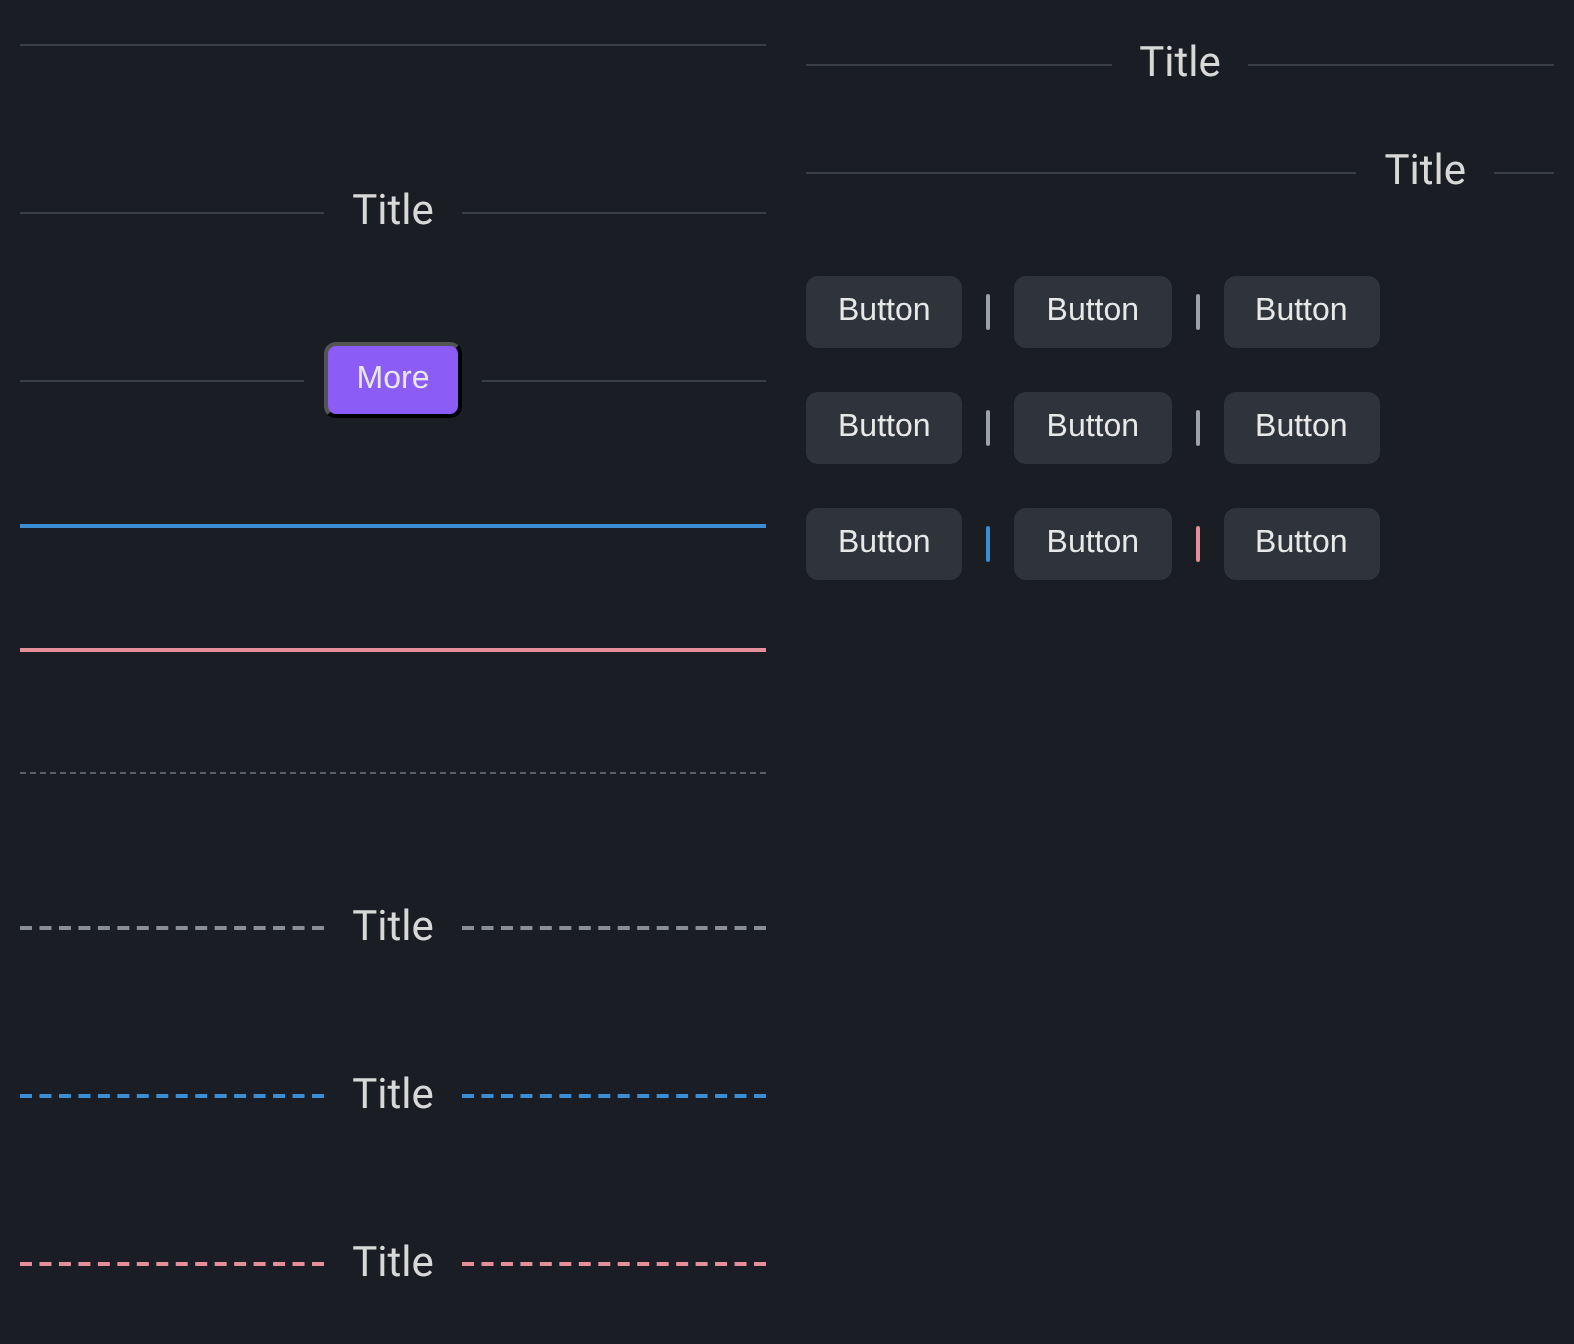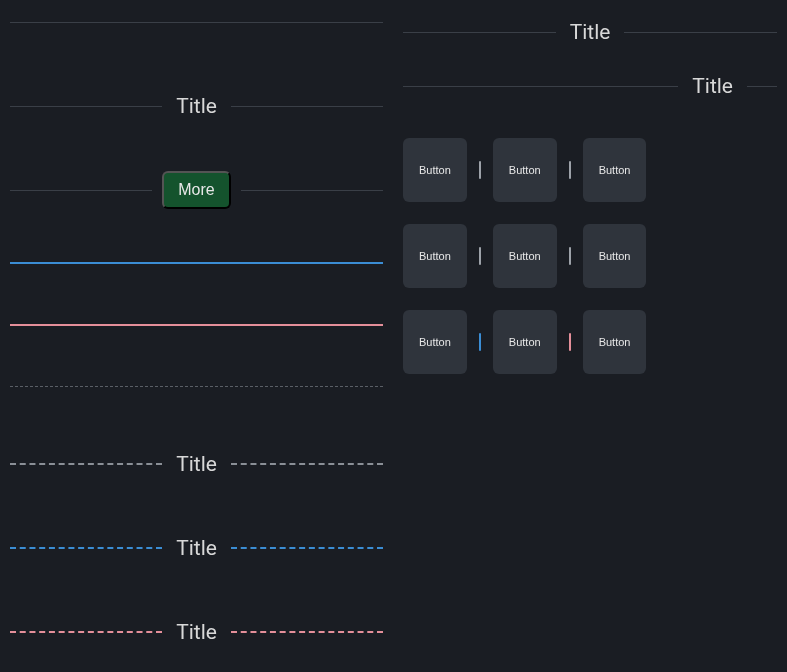--- a/index.html
+++ b/index.html
@@ -31,21 +31,21 @@
       flex: 1;
       border-top: 1px solid #3a3f47;
     }
     .divider-label {
       color: #d8d8d8;
       font-size: 21px;
       padding: 0 14px;
       white-space: nowrap;
     }
     .divider-chip {
-      background: #14532d;
+      background: #8b5cf6;
       color: #e8e8e8;
       font-size: 16px;
       padding: 8px 14px;
       border-radius: 6px;
       margin: 0 10px;
     }
 
     
     .full-line {
       height: 0;
@@ -97,22 +97,22 @@
       gap: 22px;
     }
     .btn-row {
       display: flex;
       align-items: center;
       gap: 12px;
     }
     .btn {
       background: #2f343c;
       color: #e8e8e8;
-      font-size: 11px;
-      padding: 26px 16px;
+      font-size: 16px;
+      padding: 9px 16px;
       border-radius: 6px;
       border: none;
       cursor: pointer;
     }
     .vsep {
       width: 2px;
       height: 18px;
       border-radius: 1px;
     }
     .vsep-gray { background: #9da2a9; }

